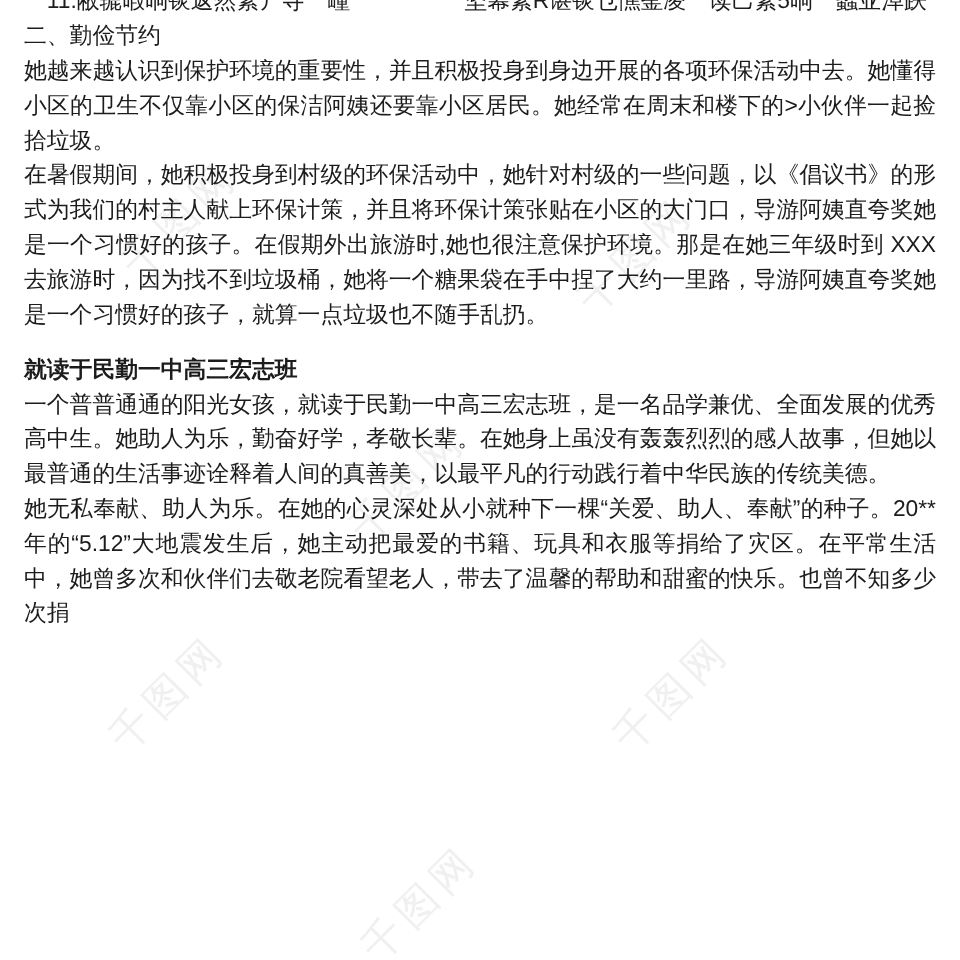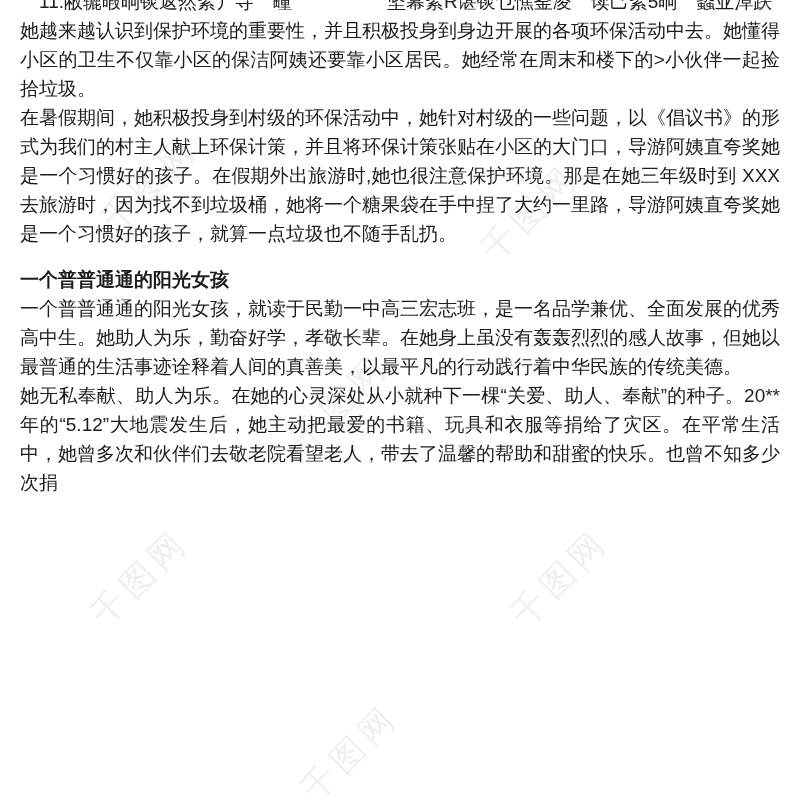--- a/index.html
+++ b/index.html
@@ -75,28 +75,29 @@
     <span class="wm" style="left:80px;  top:555px;">千图网</span>
     <span class="wm" style="left:500px; top:555px;">千图网</span>
     <span class="wm" style="left:290px; top:730px;">千图网</span>
   </div>
 
   <div class="content">
 
     <p class="garbled">　11.敝辘暇晌锬返然絮丿寺　疃　　　　　坚幕絮R谌锬乜憔釜凌　读己絮5晌　蠡亚淖趺</p>
 
 
+    <p class="section-heading">二、勤俭节约</p>
 
 
 
     <p>她越来越认识到保护环境的重要性，并且积极投身到身边开展的各项环保活动中去。她懂得小区的卫生不仅靠小区的保洁阿姨还要靠小区居民。她经常在周末和楼下的&gt;小伙伴一起捡拾垃圾。</p>
 
     <p>在暑假期间，她积极投身到村级的环保活动中，她针对村级的一些问题，以《倡议书》的形式为我们的村主人献上环保计策，并且将环保计策张贴在小区的大门口，导游阿姨直夸奖她是一个习惯好的孩子。在假期外出旅游时,她也很注意保护环境。那是在她三年级时到 XXX 去旅游时，因为找不到垃圾桶，她将一个糖果袋在手中捏了大约一里路，导游阿姨直夸奖她是一个习惯好的孩子，就算一点垃圾也不随手乱扔。</p>
 
 
-    <p class="bold-heading">一个普普通通的阳光女孩</p>
+    <p class="bold-heading">就读于民勤一中高三宏志班</p>
 
     <p>一个普普通通的阳光女孩，就读于民勤一中高三宏志班，是一名品学兼优、全面发展的优秀高中生。她助人为乐，勤奋好学，孝敬长辈。在她身上虽没有轰轰烈烈的感人故事，但她以最普通的生活事迹诠释着人间的真善美，以最平凡的行动践行着中华民族的传统美德。</p>
 
     <p>她无私奉献、助人为乐。在她的心灵深处从小就种下一棵“关爱、助人、奉献”的种子。20**年的“5.12”大地震发生后，她主动把最爱的书籍、玩具和衣服等捐给了灾区。在平常生活中，她曾多次和伙伴们去敬老院看望老人，带去了温馨的帮助和甜蜜的快乐。也曾不知多少次捐</p>
 
   </div>
 </div>
 
 </body></html>

